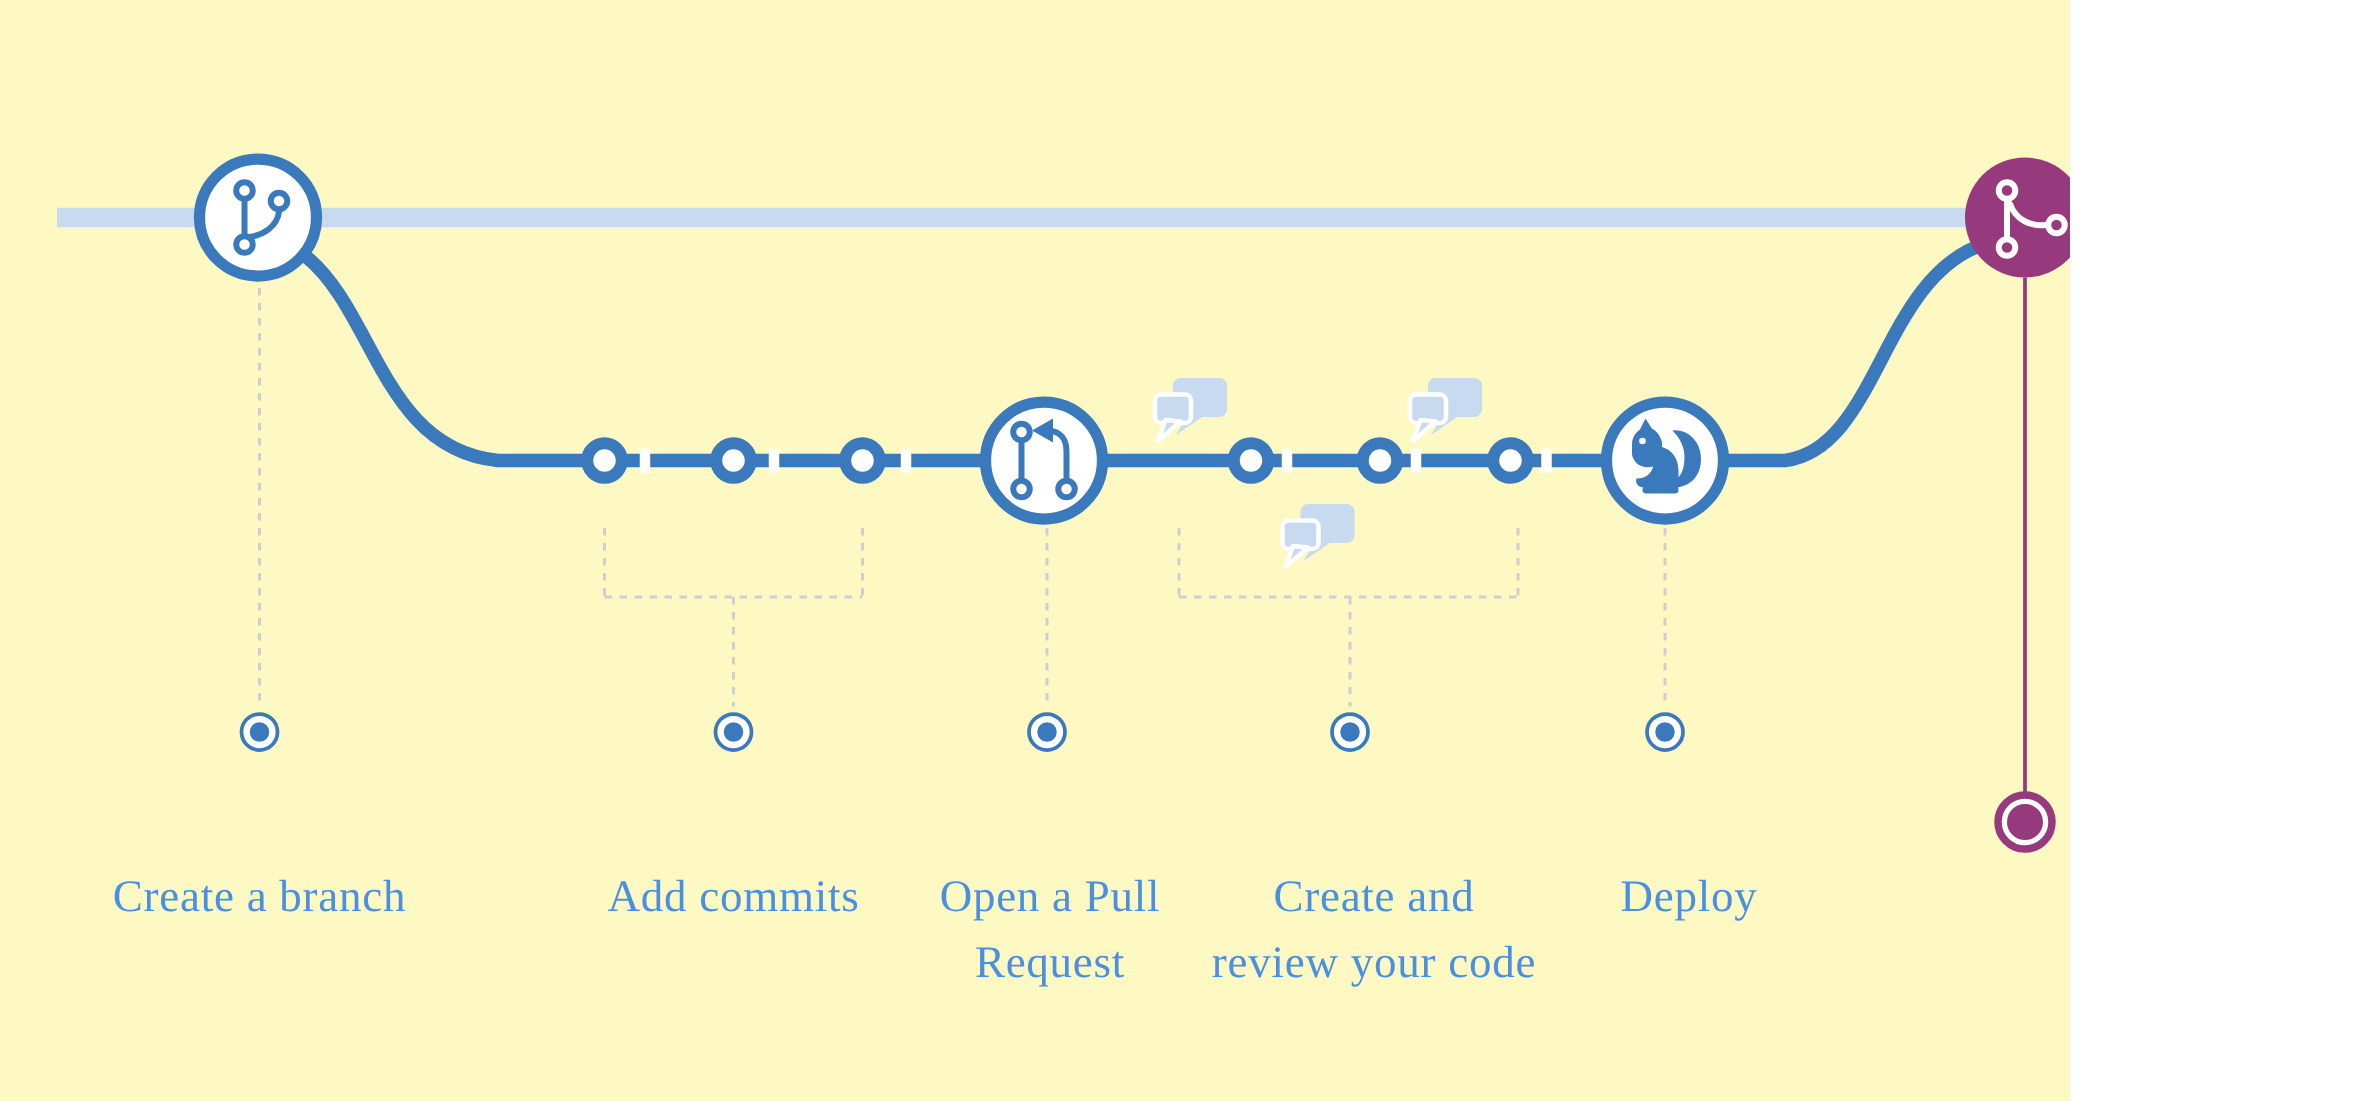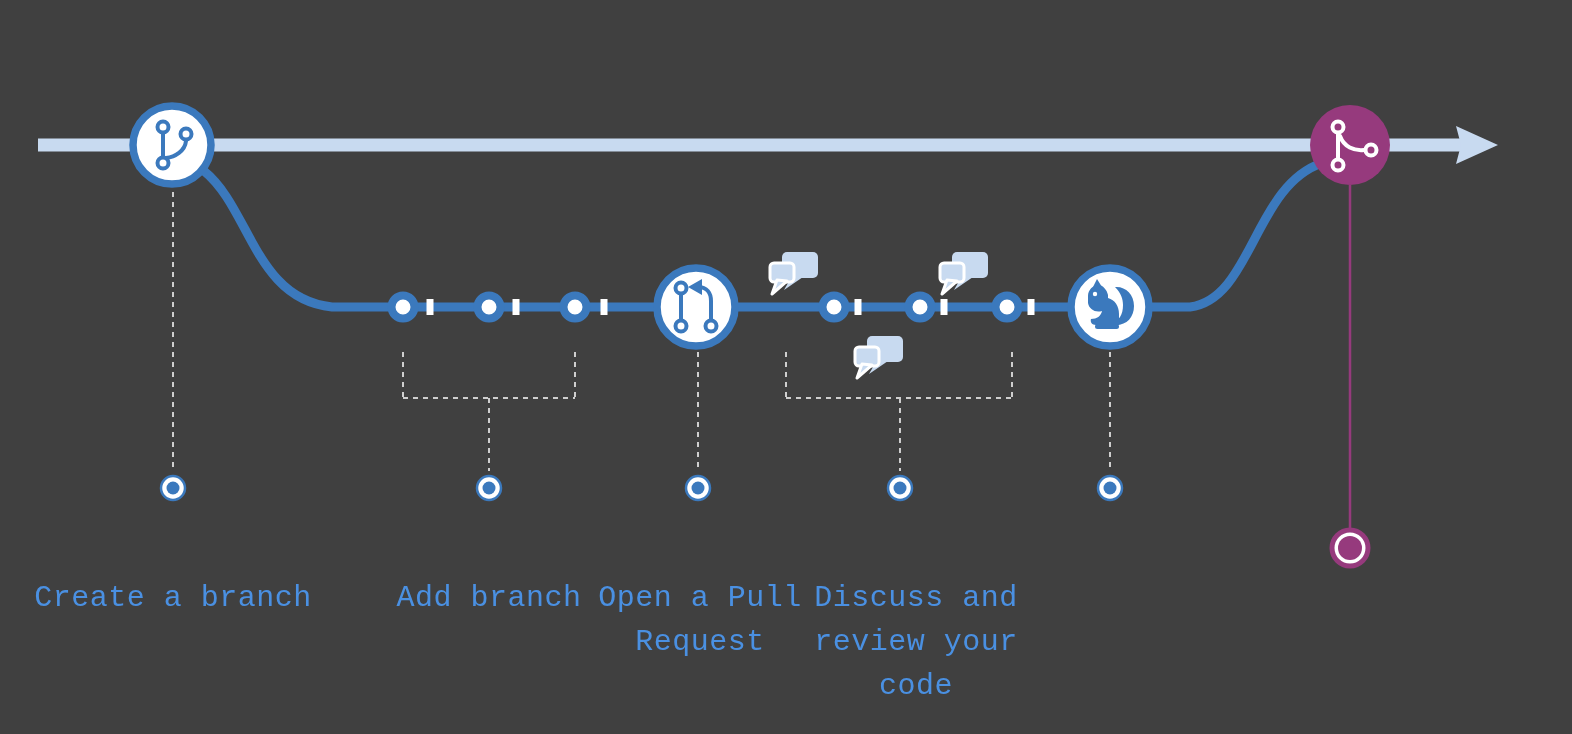--- a/index.html
+++ b/index.html
@@ -1,20 +1,20 @@
 <!DOCTYPE html>
 <html style="--blue: #3b79bd; --light-blue: #c8daf0; --text-blue: #4a90e2; --magenta: #963a7d; --dash-gray: #cfcfcf;"><head>
 <meta charset="utf-8">
 <style>
   html,body{margin:0;padding:0;background:#fff;}
   #stage{
     position:relative;
-    width:1572px;height:734px;
-    background:#404040;
-    font-family:Liberation Mono, monospace;
+    width:1380px;height:734px;
+    background:#fef9c3;
+    font-family:Liberation Serif, serif;
     overflow:hidden;
   }
   svg{position:absolute;left:0;top:0;}
   .main-line{fill:var(--light-blue);}
   .branch-stroke{stroke:var(--blue);fill:none;stroke-linecap:round;}
   .blue-fill{fill:var(--blue);}
   .white-fill{fill:#fff;}
   .gap-tick{stroke:#fff;stroke-width:7;}
   .commit-ring{fill:#fff;stroke:var(--blue);stroke-width:8;}
   .big-circle{fill:#fff;stroke:var(--blue);stroke-width:7.5;}
@@ -159,17 +159,18 @@
           <circle class="dot-inner" cx="900" cy="488" r="6.5"></circle>
         </g>
       <g>
           <circle class="dot-outer" cx="1110" cy="488" r="12"></circle>
           <circle class="dot-inner" cx="1110" cy="488" r="6.5"></circle>
         </g>
     </g>
   </svg>
 
   <div class="label" style="left:13px;width:320px;">Create a branch</div>
-  <div class="label" style="left:359px;width:260px;">Add branch</div>
+  <div class="label" style="left:359px;width:260px;">Add commits</div>
   <div class="label" style="left:592px;width:216px;text-align:center;">Open a Pull Request</div>
-  <div class="label" style="left:806px;width:220px;">Discuss and review your code</div>
+  <div class="label" style="left:806px;width:220px;">Create and review your code</div>
+  <div class="label" style="left:1046px;width:160px;">Deploy</div>
 
 </div>
 
 </body></html>

